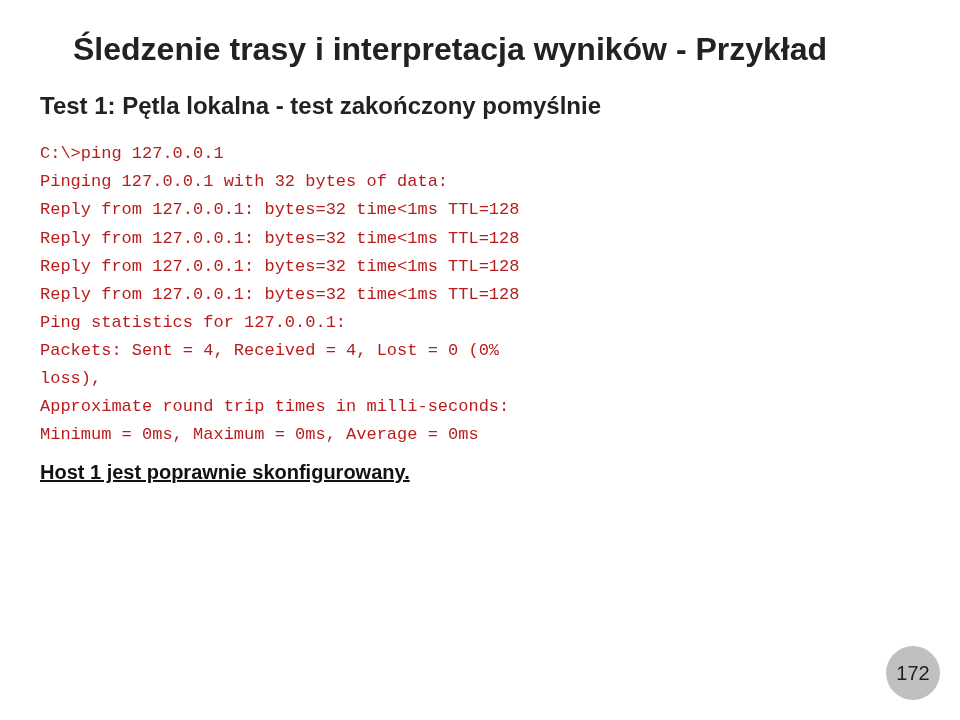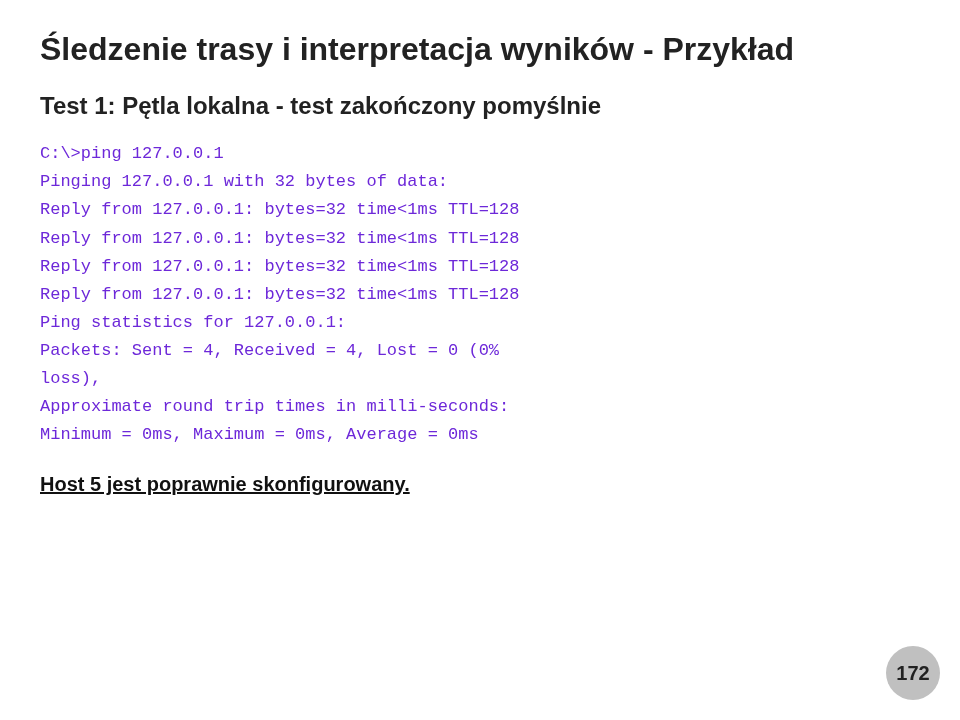--- a/index.html
+++ b/index.html
@@ -18,37 +18,38 @@
       padding: 30px 40px 30px 40px;
       position: relative;
     }
 
     .slide-title {
       font-size: 32px;
       font-weight: bold;
       color: #222222;
       margin-bottom: 24px;
       line-height: 1.2;
+      margin-left: 33px;
     }
 
     .subtitle {
       font-size: 24px;
       font-weight: bold;
       color: #222222;
       margin-bottom: 20px;
     }
 
     .code-block {
       font-family: 'Courier New', Courier, monospace;
       font-size: 17px;
-      color: #6d28d9;
+      color: #b91c1c;
       line-height: 1.65;
       background: transparent;
       white-space: pre;
-      margin-bottom: 24px;
+      margin-bottom: 12px;
     }
 
     .conclusion {
       font-size: 20px;
       font-weight: bold;
       color: #111111;
       text-decoration: underline;
       margin-top: 10px;
     }
 
@@ -57,21 +58,21 @@
       bottom: 20px;
       right: 20px;
       width: 54px;
       height: 54px;
       border-radius: 50%;
       background: #c0c0c0;
       display: flex;
       align-items: center;
       justify-content: center;
       font-size: 20px;
-      font-weight: bold;
+      font-weight: normal;
       color: #222222;
     }
   </style>
 </head>
 <body>
 
 <div class="slide-container">
 
   <h1 class="slide-title">Śledzenie trasy i interpretacja wyników - Przykład</h1>
 
@@ -82,17 +83,17 @@
 Reply from 127.0.0.1: bytes=32 time&lt;1ms TTL=128
 Reply from 127.0.0.1: bytes=32 time&lt;1ms TTL=128
 Reply from 127.0.0.1: bytes=32 time&lt;1ms TTL=128
 Reply from 127.0.0.1: bytes=32 time&lt;1ms TTL=128
 Ping statistics for 127.0.0.1:
 Packets: Sent = 4, Received = 4, Lost = 0 (0%
 loss),
 Approximate round trip times in milli-seconds:
 Minimum = 0ms, Maximum = 0ms, Average = 0ms</pre>
 
-  <div class="conclusion">Host 5 jest poprawnie skonfigurowany.</div>
+  <div class="conclusion">Host 1 jest poprawnie skonfigurowany.</div>
 
   <div class="slide-number">172</div>
 
 </div>
 
 </body></html>

